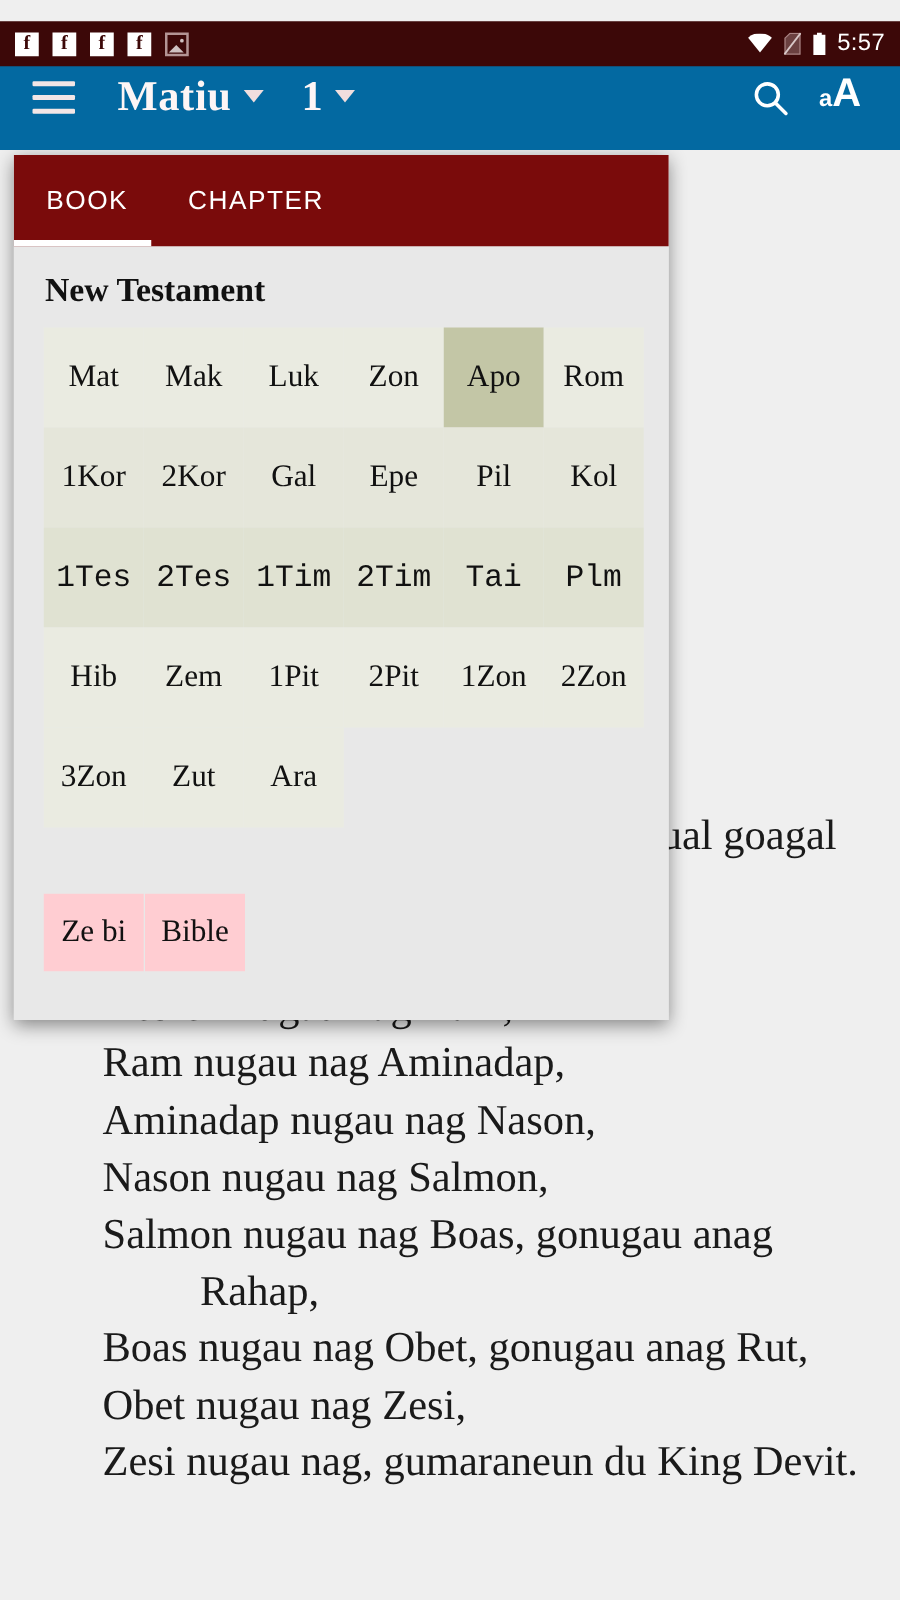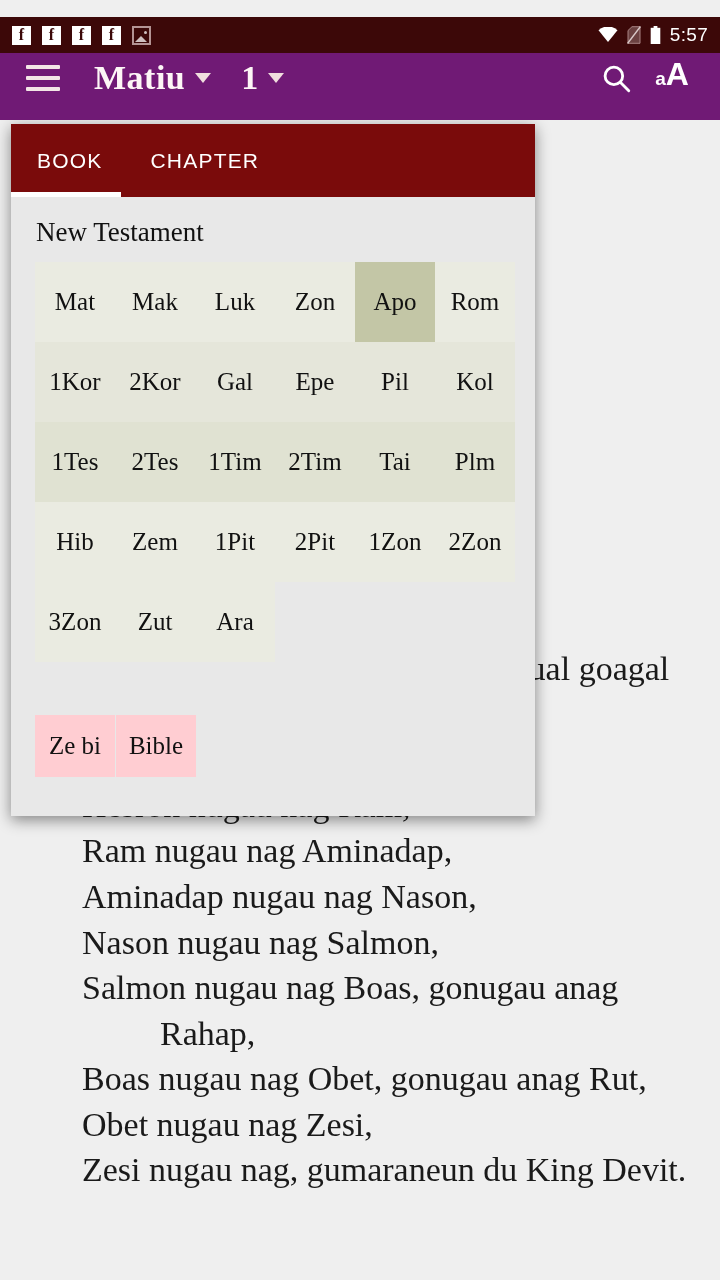--- a/index.html
+++ b/index.html
@@ -71,21 +71,21 @@
     color: #ffffff;
     font-family: "Liberation Sans", sans-serif;
     font-size: 19px;
     letter-spacing: 0.3px;
   }
 
   
   #appbar {
     position: absolute; top: 36px; left: 0;
     width: 720px; height: 84px;
-    background: #701a75;
+    background: #0369a1;
     display: flex; align-items: center;
     padding: 0 22px 0 26px;
     z-index: 30;
   }
   #hamburger {
     width: 34px; height: 26px;
     display: flex; flex-direction: column; justify-content: space-between;
     cursor: pointer;
   }
   #hamburger span { display: block; height: 4px; background: #f3e6e6; border-radius: 1px; }
@@ -209,42 +209,42 @@
     background: #ffffff;
   }
   #panel-body {
     flex: 1 1 auto;
     background: #e8e8e8;
     padding: 16px 0 0 0;
     overflow: hidden;
   }
   .section-title {
     font-family: "Liberation Serif", serif;
-    font-weight: normal;
+    font-weight: bold;
     font-size: 27px;
     color: #111111;
     padding: 4px 14px 0 25px;
     margin-bottom: 14px;
   }
   .book-grid {
     display: grid;
     grid-template-columns: repeat(6, 80px);
     gap: 0;
     padding-left: 24px;
   }
   .book-cell {
     height: 80px;
     background: #e5e6da;
     display: flex; align-items: center; justify-content: center;
     font-family: "Liberation Serif", serif;
     font-size: 25px;
     color: #111111;
     cursor: pointer;
   }
-  .book-cell.alt { background: #e0e2d2; }
+  .book-cell.alt { background: #e0e2d2; font-family: Liberation Mono, monospace; }
   .book-cell.light { background: #eaebe1; }
   .book-cell.sel { background: #c3c6a6; text-align: right; }
   .book-cell.blank { background: transparent; cursor: default; }
 
   .extra-row {
     display: grid;
     grid-template-columns: repeat(6, 80px);
     gap: 1px;
     padding-left: 24px;
     margin-top: 53px;

